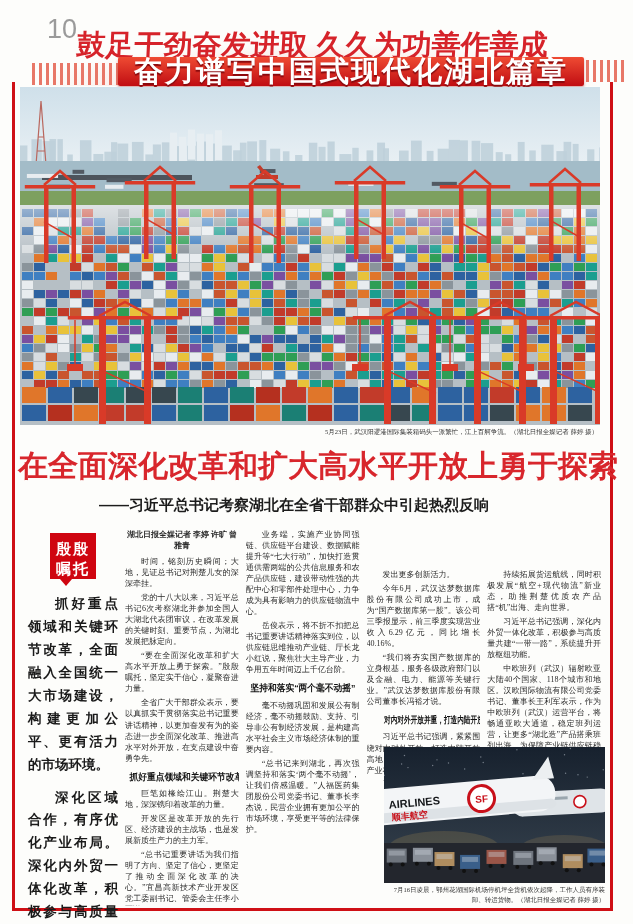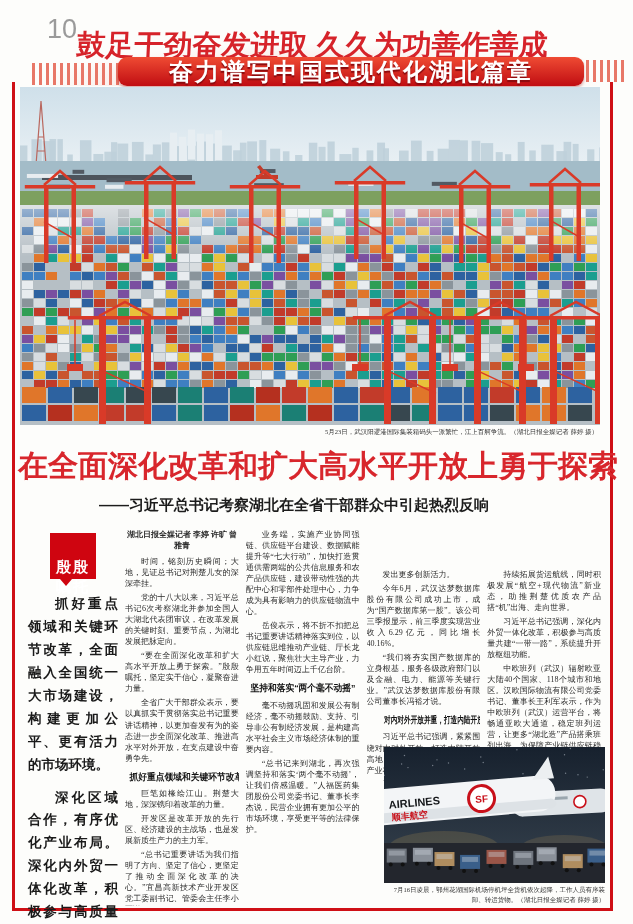--- a/index.html
+++ b/index.html
@@ -6,23 +6,23 @@
   .page{position:relative;width:633px;height:924px;background:#fdfdfb;overflow:hidden;
         font-family:"Liberation Sans",sans-serif;}
   
   .pagenum{position:absolute;left:14px;top:14px;font-size:27px;color:#9a9a9a;
            font-family:"Liberation Sans",sans-serif;margin-left:33px;}
   .banner-wash{position:absolute;left:40px;top:44px;width:560px;height:42px;
       background:radial-gradient(ellipse at 50% 100%, rgba(232,96,76,.28), transparent 72%);}
   .slogan-main{position:absolute;left:62px;top:26px;width:500px;text-align:center;
       font-family:"Liberation Serif",serif;font-weight:bold;font-size:29px;color:#d6232a;
       transform:skewX(-3deg);letter-spacing:0px;white-space:nowrap;}
-  .ribbon{position:absolute;left:118px;top:57px;width:466px;height:29px;border-radius:9px;
+  .ribbon{position:absolute;left:118px;top:57px;width:466px;height:29px;border-radius:2px;
       background:linear-gradient(180deg,#ef4b33,#c00d12);box-shadow:0 2px 3px rgba(150,10,10,.35);
-      color:#fff;font-weight:bold;font-size:24px;line-height:29px;text-align:center;
+      color:#fff;font-weight:bold;font-size:29px;line-height:29px;text-align:center;
       letter-spacing:2px;text-shadow:0 2px 1px #8a0a0e;white-space:nowrap;}
   .skyline{position:absolute;height:22px;opacity:.85;
       background:repeating-linear-gradient(90deg,#e4604e 0 3px,transparent 3px 7px);}
   .skyline.left{left:32px;top:63px;width:88px;}
   .skyline.right{left:586px;top:60px;width:40px;}
   .masthead{position:absolute;right:8px;top:8px;width:82px;text-align:right;}
   .masthead .logo{font-family:"DejaVu Serif",serif;font-style:italic;font-weight:bold;
       font-size:16px;color:#c8101a;letter-spacing:1px;white-space:nowrap;}
   .masthead .line{font-size:6px;color:#b05a55;line-height:1.55;white-space:nowrap;}
   
@@ -38,21 +38,21 @@
   
   .headline{position:absolute;left:18px;top:446px;width:584px;text-align:center;
       font-size:30px;font-weight:bold;color:#d8262c;letter-spacing:0px;white-space:nowrap;}
   .subheadline{position:absolute;left:4px;top:496px;width:580px;text-align:center;
       font-size:15px;font-weight:bold;color:#1c1c1c;white-space:nowrap;}
   
   .article{position:absolute;left:28px;top:529px;width:573px;height:377px;display:flex;gap:7px;}
   .quote-col{width:90px;flex:none;}
   .quote-box{width:46px;height:46px;margin:4px auto 14px;background:#cf0510;color:#fff;
       font-weight:bold;font-size:15px;line-height:1.35;text-align:center;letter-spacing:2px;
-      padding-top:24px;box-sizing:border-box;position:relative;}
+      padding-top:6px;box-sizing:border-box;position:relative;}
   .quote-box:after{content:"";position:absolute;left:10px;bottom:-7px;border-left:6px solid transparent;
       border-right:6px solid transparent;border-top:7px solid #cf0510;}
   .quote-text{font-family:"Liberation Serif",serif;font-weight:bold;font-size:13.5px;
       line-height:1.7;color:#1a1a1a;text-align:justify;}
   .quote-text p{margin:0 0 10px;text-indent:2em;}
   .body-col{flex:1;overflow:hidden;font-family:"Liberation Serif",serif;font-size:8px;
       line-height:1.38;color:#2a2a2a;text-align:justify;}
   .body-col.short{height:212px;margin-top:40px;}
   .body-col.tall{height:377px;}
   .body-col p{margin:0 0 3px;text-indent:2em;}

